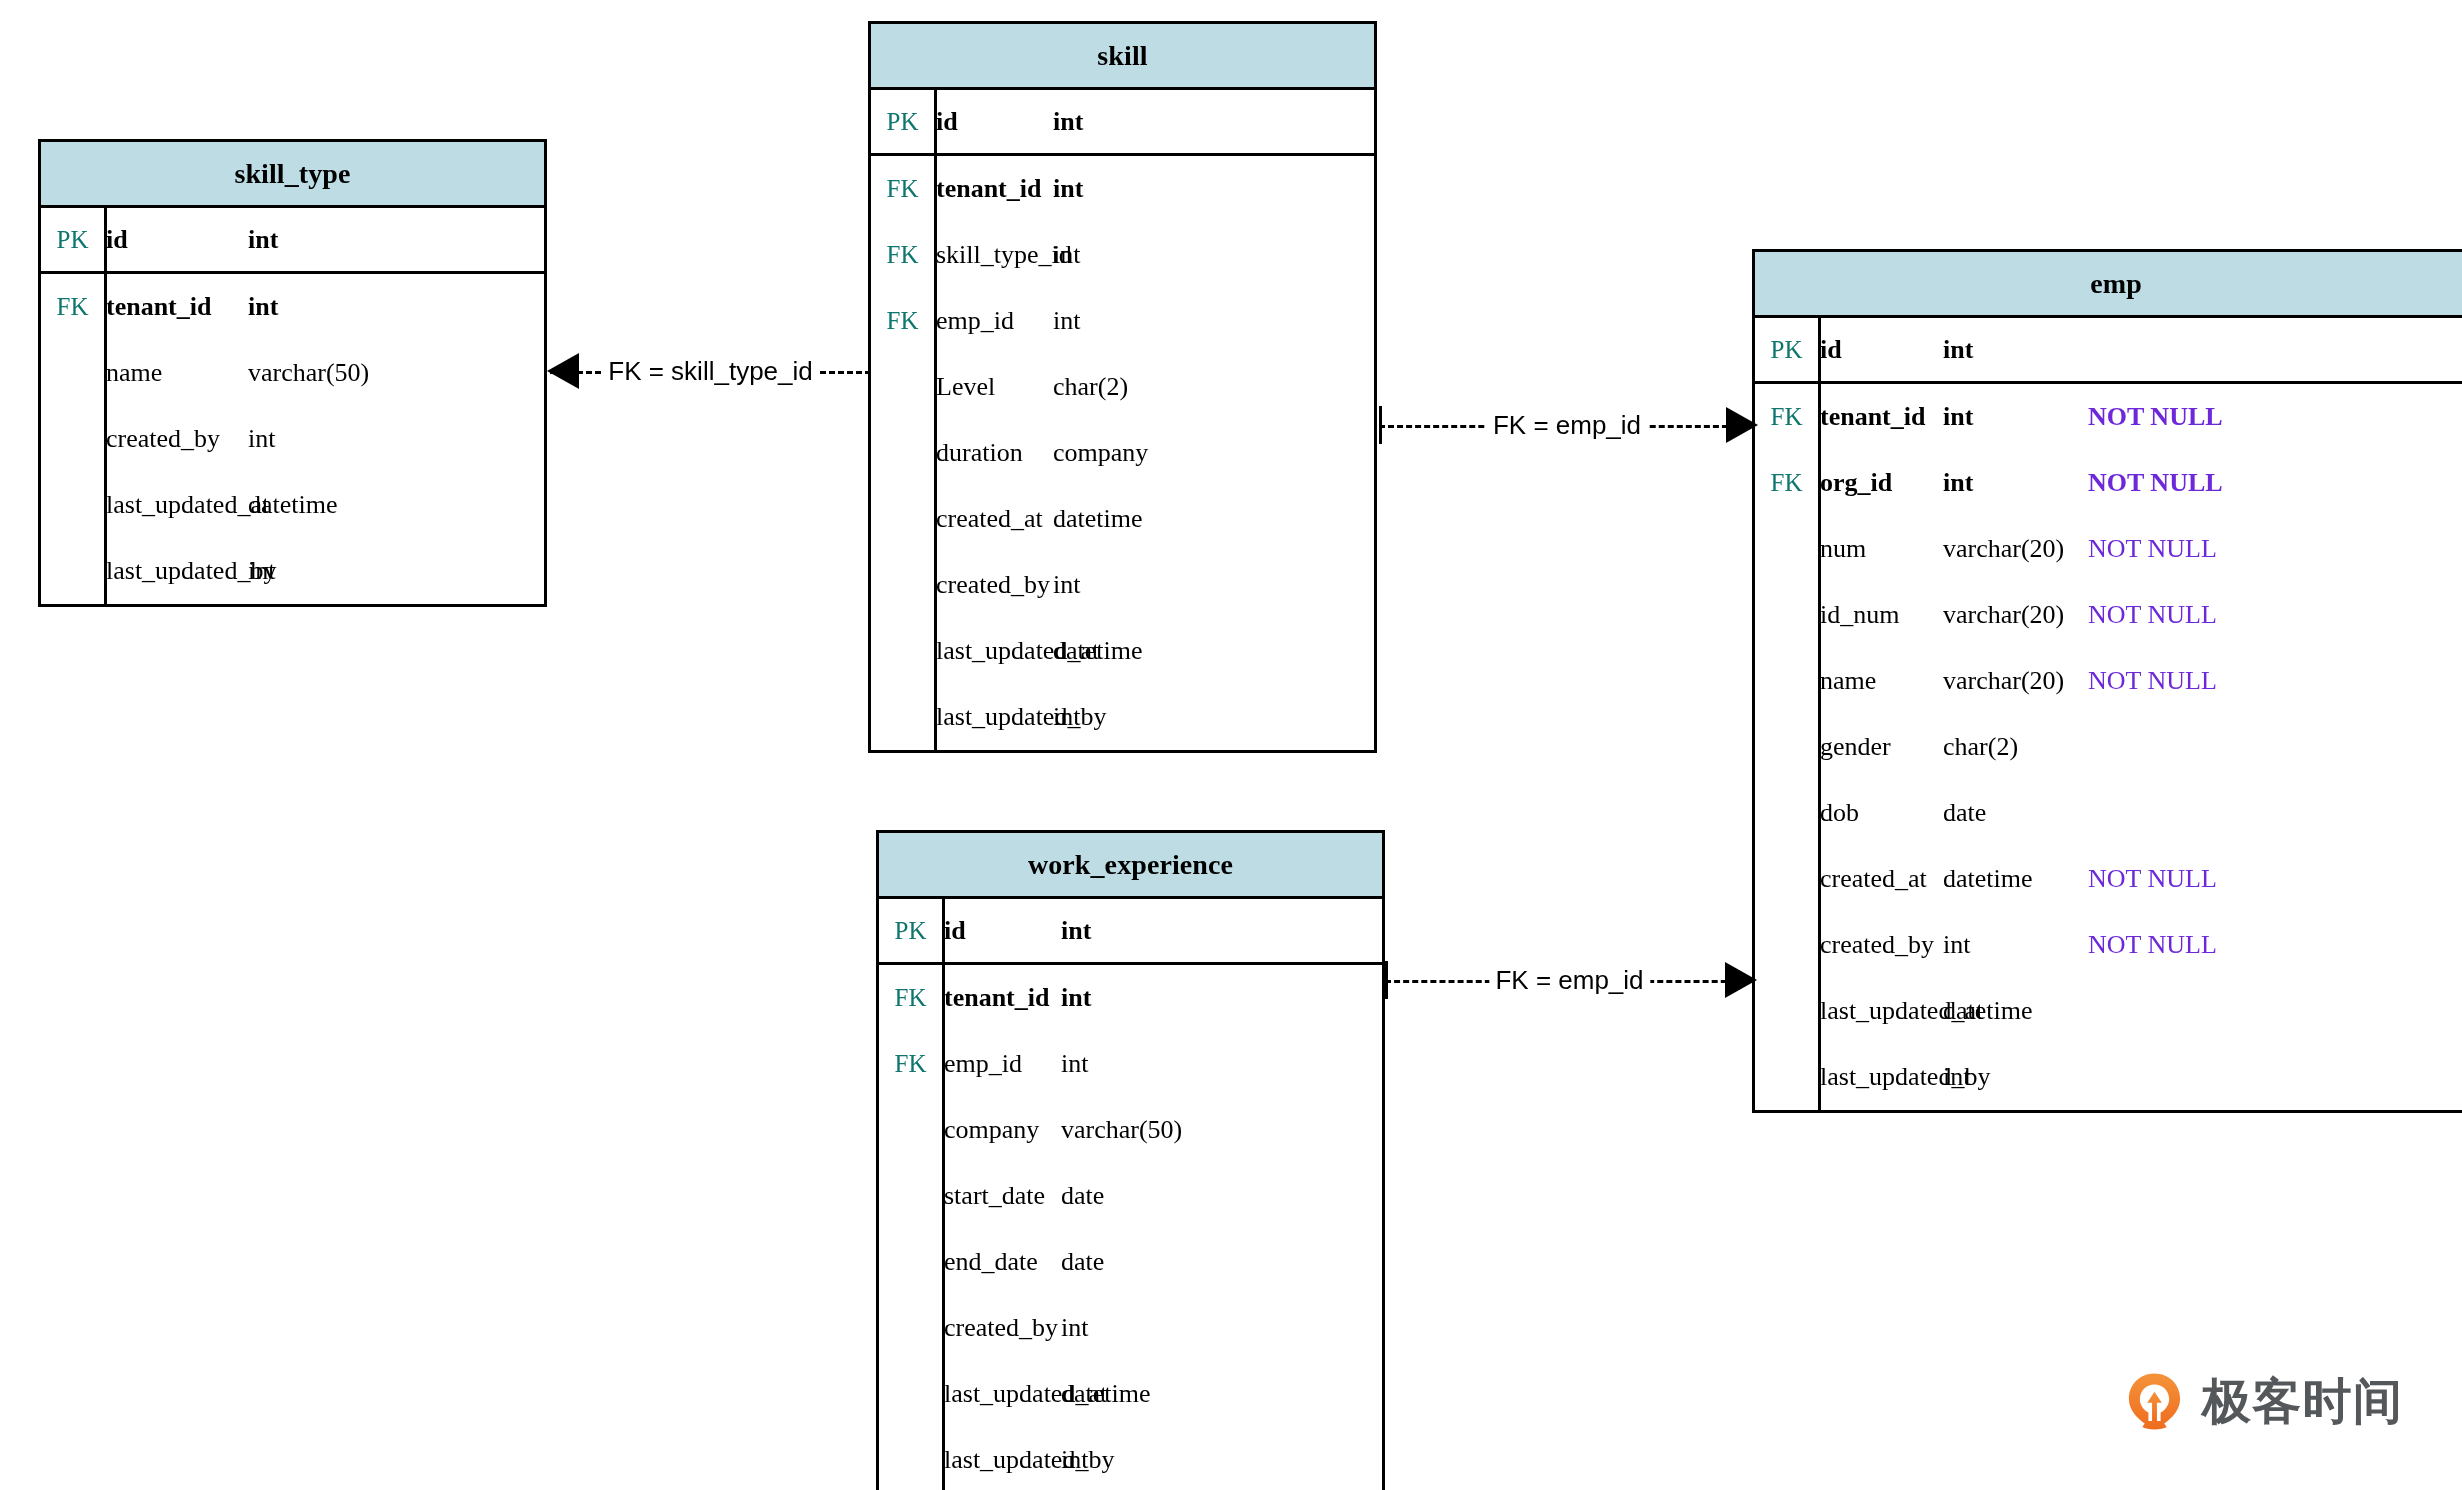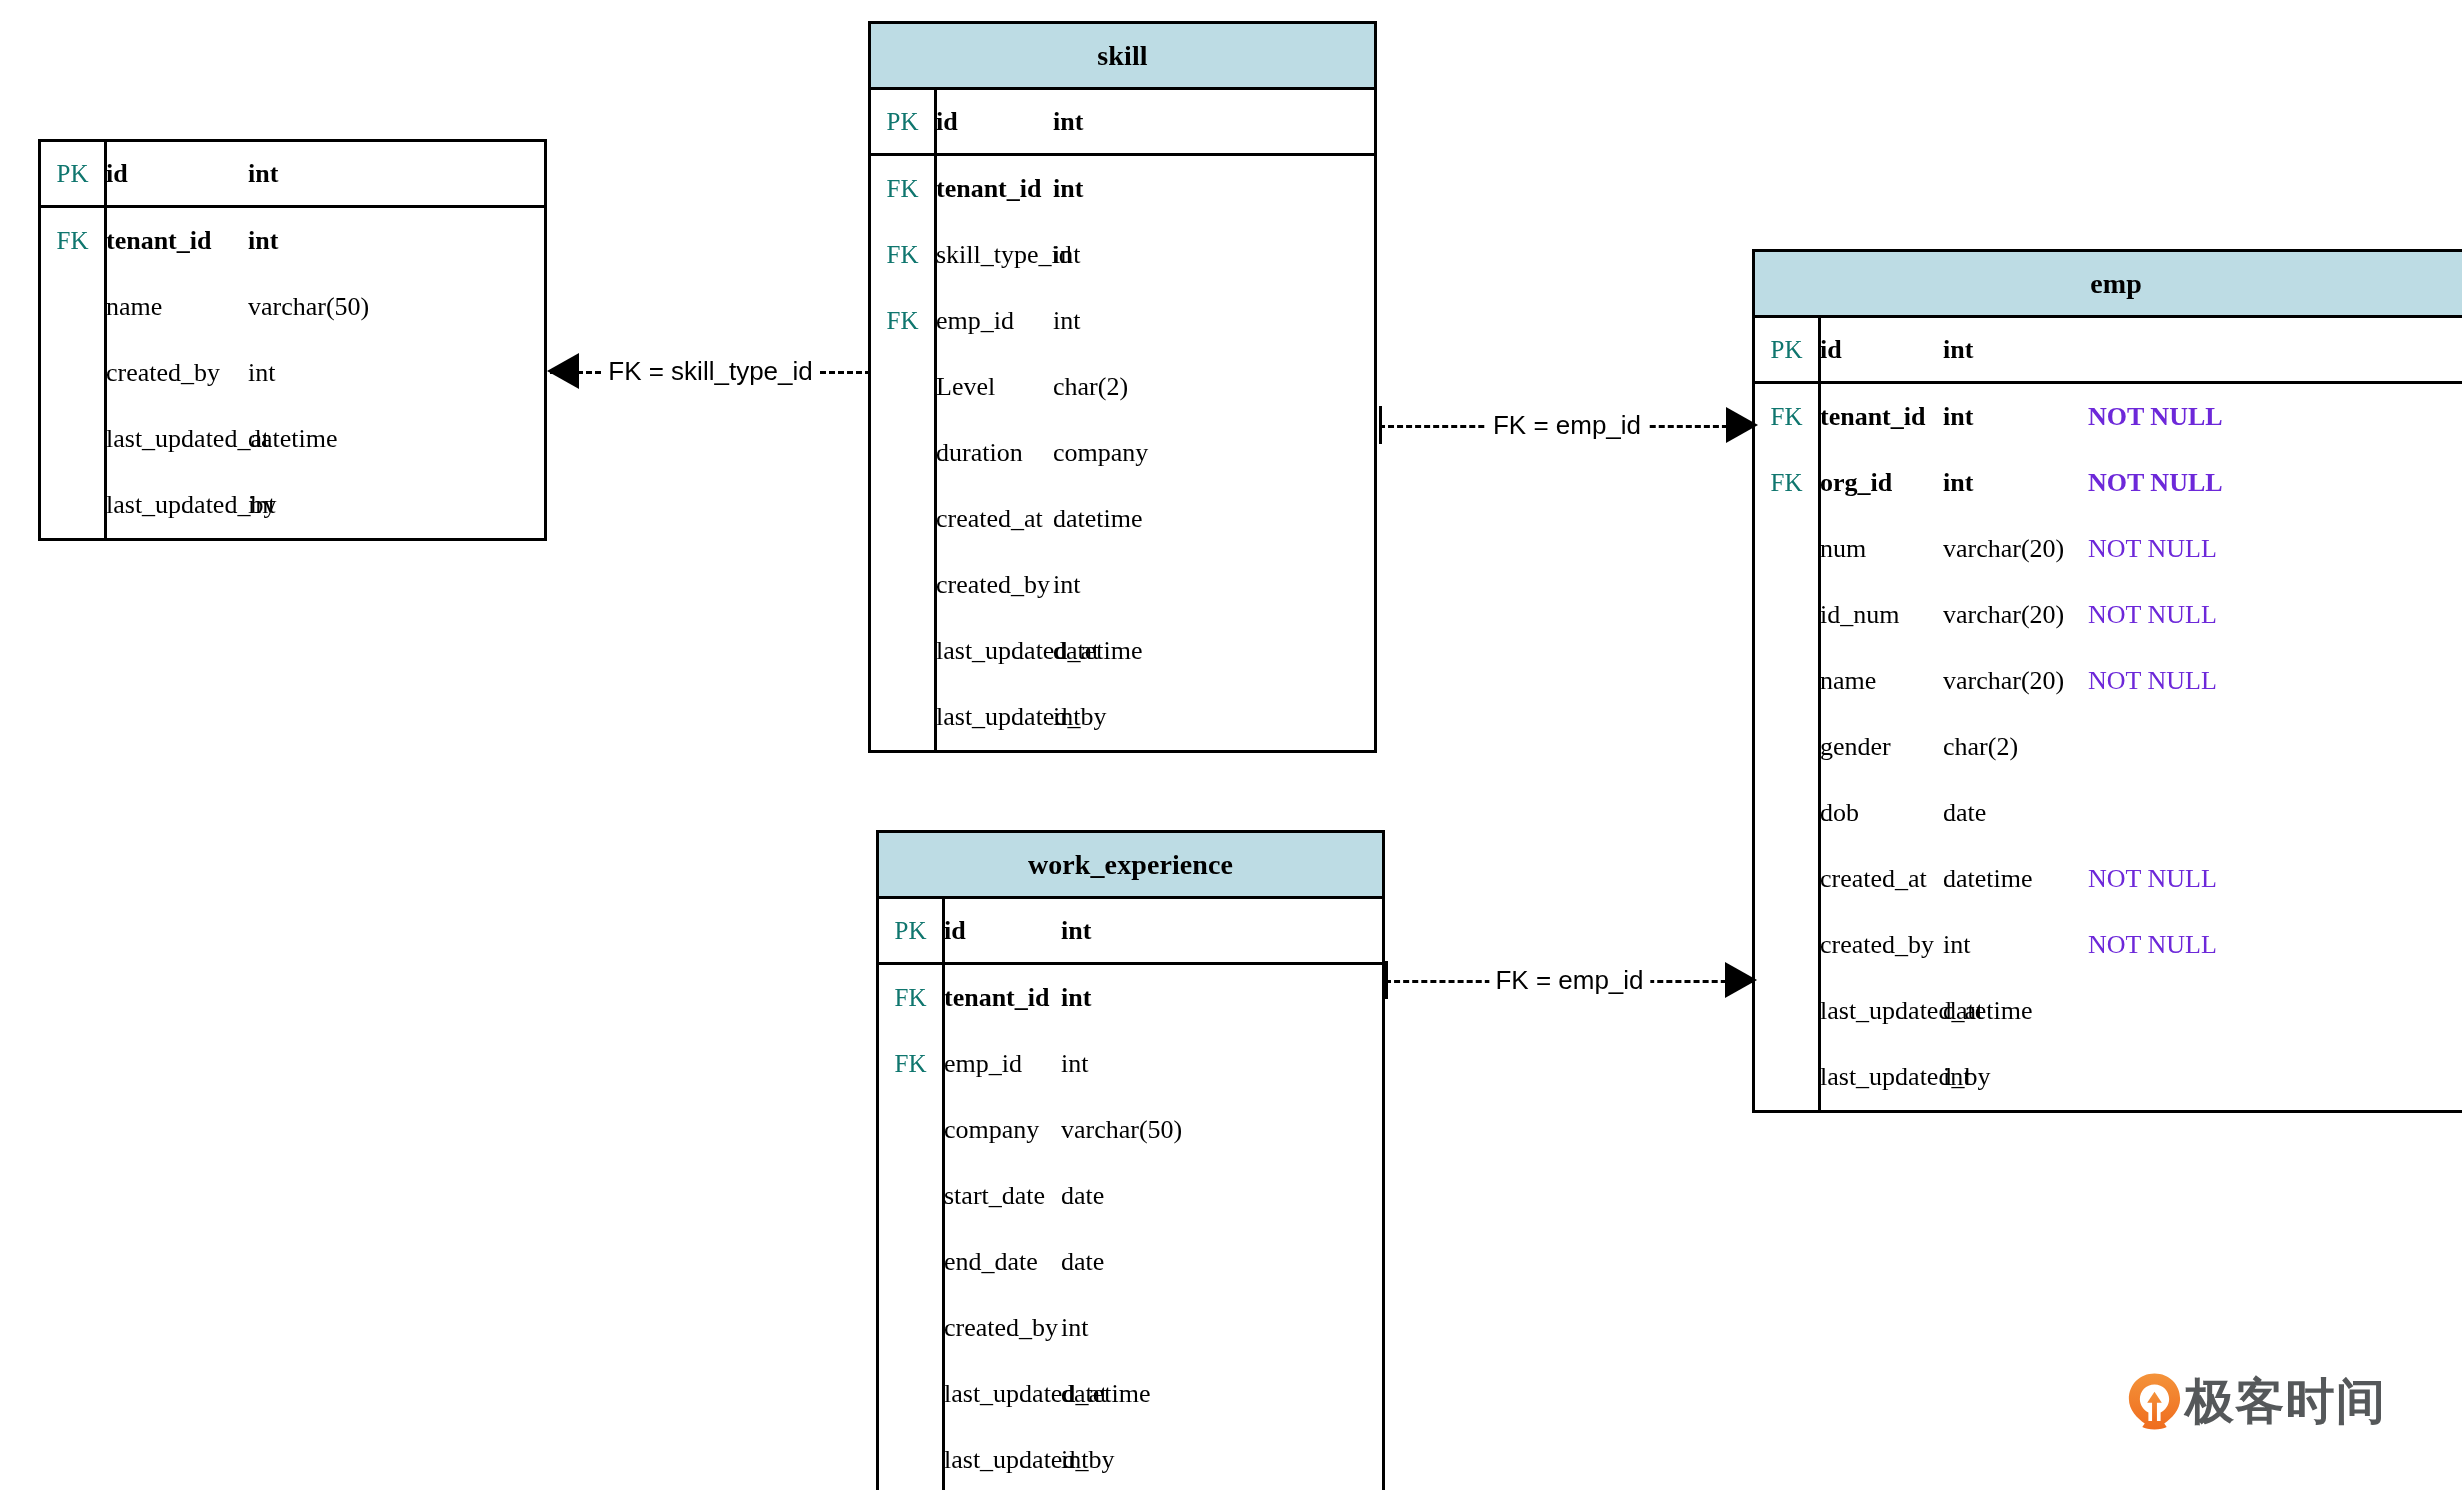--- a/index.html
+++ b/index.html
@@ -145,20 +145,21 @@
     height: 38px;
     background: #000000;
     transform: translateY(-50%);
   }
 
   
   #watermark {
     position: absolute;
     display: flex;
     align-items: center;
+    gap: 17px;
   }
   .logo-mark {
     position: relative;
     width: 61px;
     height: 61px;
   }
   .logo-text {
     font-size: 49px;
     font-weight: bold;
     color: #55585a;
@@ -166,20 +167,21 @@
     line-height: 1;
     font-family: "DejaVu Sans", sans-serif;
   }
 </style>
 </head>
 <body>
 
 <div id="canvas">
 
   <div class="entity" id="ent-skill_type" style="left:38px; top:139px; width:509px; --keyw:63px;">
+    <div class="entity-title">skill_type</div>
     <div class="entity-body" style="--keyw:63px;">
       <div class="row pk-row">
         <div class="cell-key">PK</div>
         <div class="cell-name bold" style="width:144px">id</div>
         <div class="cell-type bold">int</div>
       </div>
       <div class="row">
         <div class="cell-key">FK</div>
         <div class="cell-name bold" style="width:144px">tenant_id</div>
         <div class="cell-type bold">int</div>

